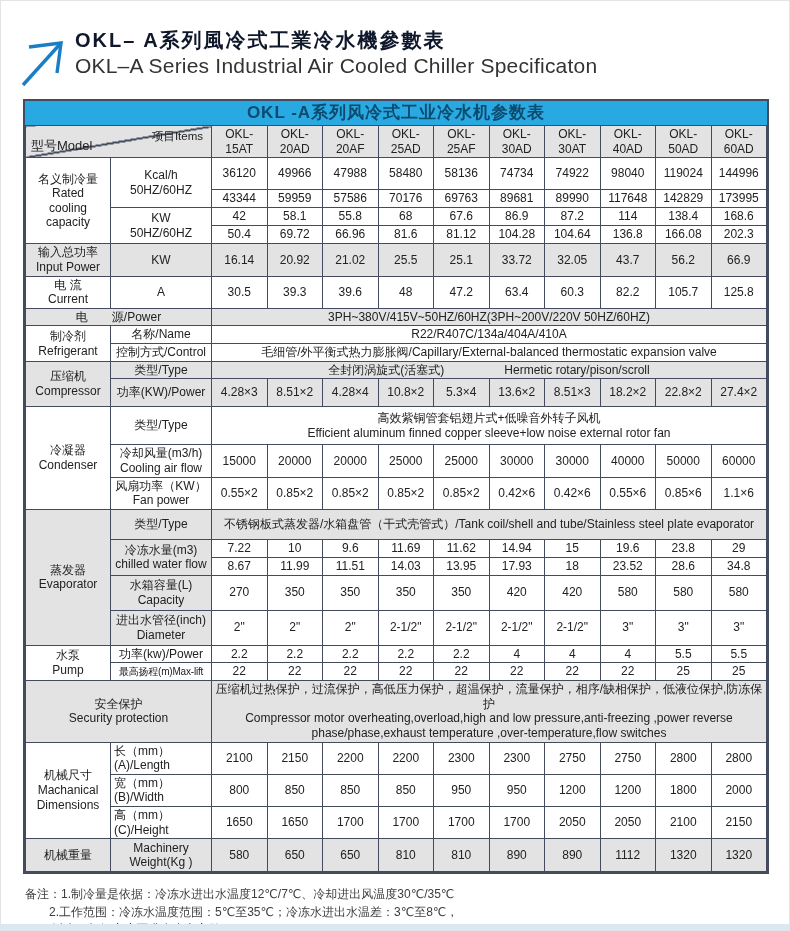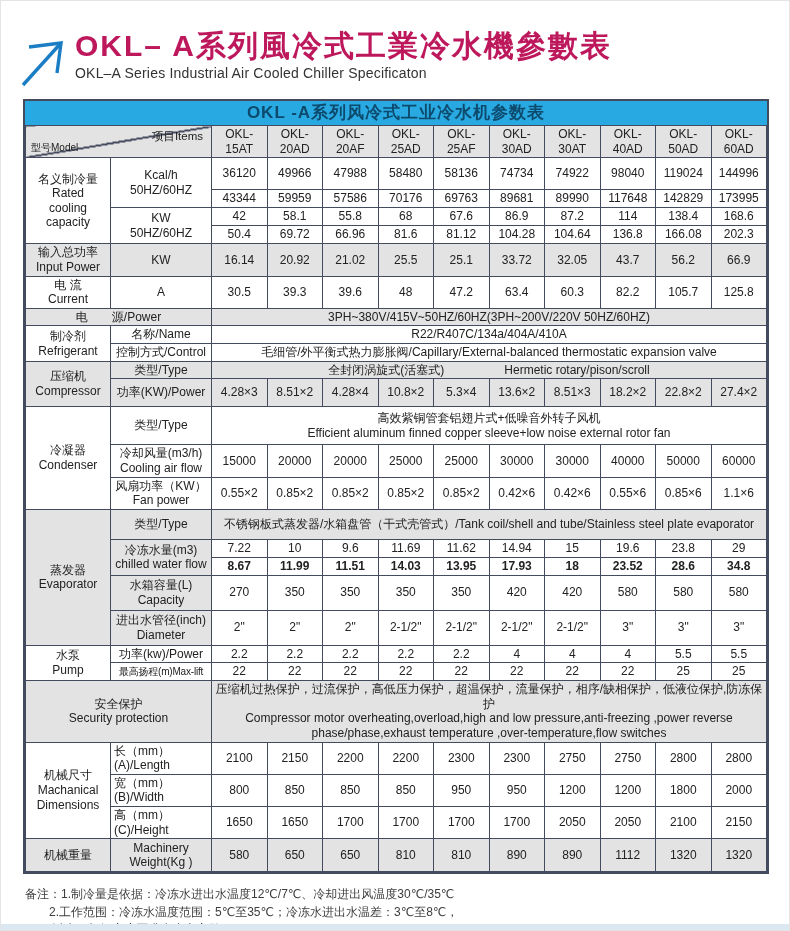--- a/index.html
+++ b/index.html
@@ -10,22 +10,22 @@
   }
   html,body{margin:0;padding:0;background:#fff;}
   .page{
     width:790px;height:931px;position:relative;overflow:hidden;box-sizing:border-box;
     background:#fff;border:1px solid #e4e4e4;
     font-family:"Liberation Sans","DejaVu Sans",sans-serif;
   }
   .header{display:flex;align-items:flex-start;padding:28px 0 0 16px;}
   .arrow-svg{width:50px;height:58px;flex:none;margin-top:2px;}
   .titles{margin-left:8px;}
-  .title-cn{font-size:30px;font-weight:bold;color:#be185d;letter-spacing:2px;line-height:1.1;}
-  .title-en{font-size:14px;color:#333;margin-top:3px;letter-spacing:0.2px;}
+  .title-cn{font-size:20px;font-weight:bold;color:#0f172a;letter-spacing:2px;line-height:1.1;}
+  .title-en{font-size:21px;color:#333;margin-top:3px;letter-spacing:0.2px;}
   .table-wrap{width:746px;margin:10px 0 0 22px;border:2px solid var(--border);box-sizing:border-box;}
   .caption-bar{
     background:var(--accent);color:#0c4a6e;font-size:17px;font-weight:bold;
     text-align:center;height:24px;line-height:24px;letter-spacing:1px;
   }
   table.spec{width:100%;border-collapse:collapse;table-layout:fixed;}
   table.spec td{
     border:1px solid var(--border);font-size:12px;text-align:center;vertical-align:middle;
     color:#222;padding:1px 2px;line-height:1.22;white-space:pre-line;word-break:break-word;
   }
@@ -34,21 +34,21 @@
   td[data-name="value-span"]{font-size:12px;}
   .shade{background:var(--shade);}
   .tl{text-align:left !important;padding-left:3px !important;}
   .sm{font-size:10px !important;letter-spacing:-0.2px;}
   .diag{
     padding:0 !important;position:relative;
     background-image:linear-gradient(to bottom right,
       transparent calc(50% - 1px),var(--border) calc(50% - 1px),
       var(--border) calc(50% + 1px),transparent calc(50% + 1px));
   }
-  .diag .diag-model{position:absolute;left:5px;bottom:3px;font-size:10px;text-align:center;}
+  .diag .diag-model{position:absolute;left:5px;bottom:3px;font-size:13px;text-align:center;}
   .diag .diag-items{position:absolute;right:8px;top:3px;font-size:11.5px;}
   .notes{margin:12px 0 0 24px;font-size:12px;line-height:17.5px;color:#3c3c3c;}
   .note-line{white-space:pre-wrap;}
   .bottom-strip{position:absolute;left:0;bottom:0;width:790px;height:6px;background:var(--strip);}
 </style>
 </head>
 <body>
 
 <div class="page" data-name="page">
 
@@ -271,21 +271,21 @@
             <td data-name="value-cell">10</td>
             <td data-name="value-cell">9.6</td>
             <td data-name="value-cell">11.69</td>
             <td data-name="value-cell">11.62</td>
             <td data-name="value-cell">14.94</td>
             <td data-name="value-cell">15</td>
             <td data-name="value-cell">19.6</td>
             <td data-name="value-cell">23.8</td>
             <td data-name="value-cell">29</td>
           </tr>
-          <tr data-name="table-row" style="height: 18px; font-weight: bold;">
+          <tr data-name="table-row" style="height: 18px;">
             <td data-name="value-cell">8.67</td>
             <td data-name="value-cell">11.99</td>
             <td data-name="value-cell">11.51</td>
             <td data-name="value-cell">14.03</td>
             <td data-name="value-cell">13.95</td>
             <td data-name="value-cell">17.93</td>
             <td data-name="value-cell">18</td>
             <td data-name="value-cell">23.52</td>
             <td data-name="value-cell">28.6</td>
             <td data-name="value-cell">34.8</td>

